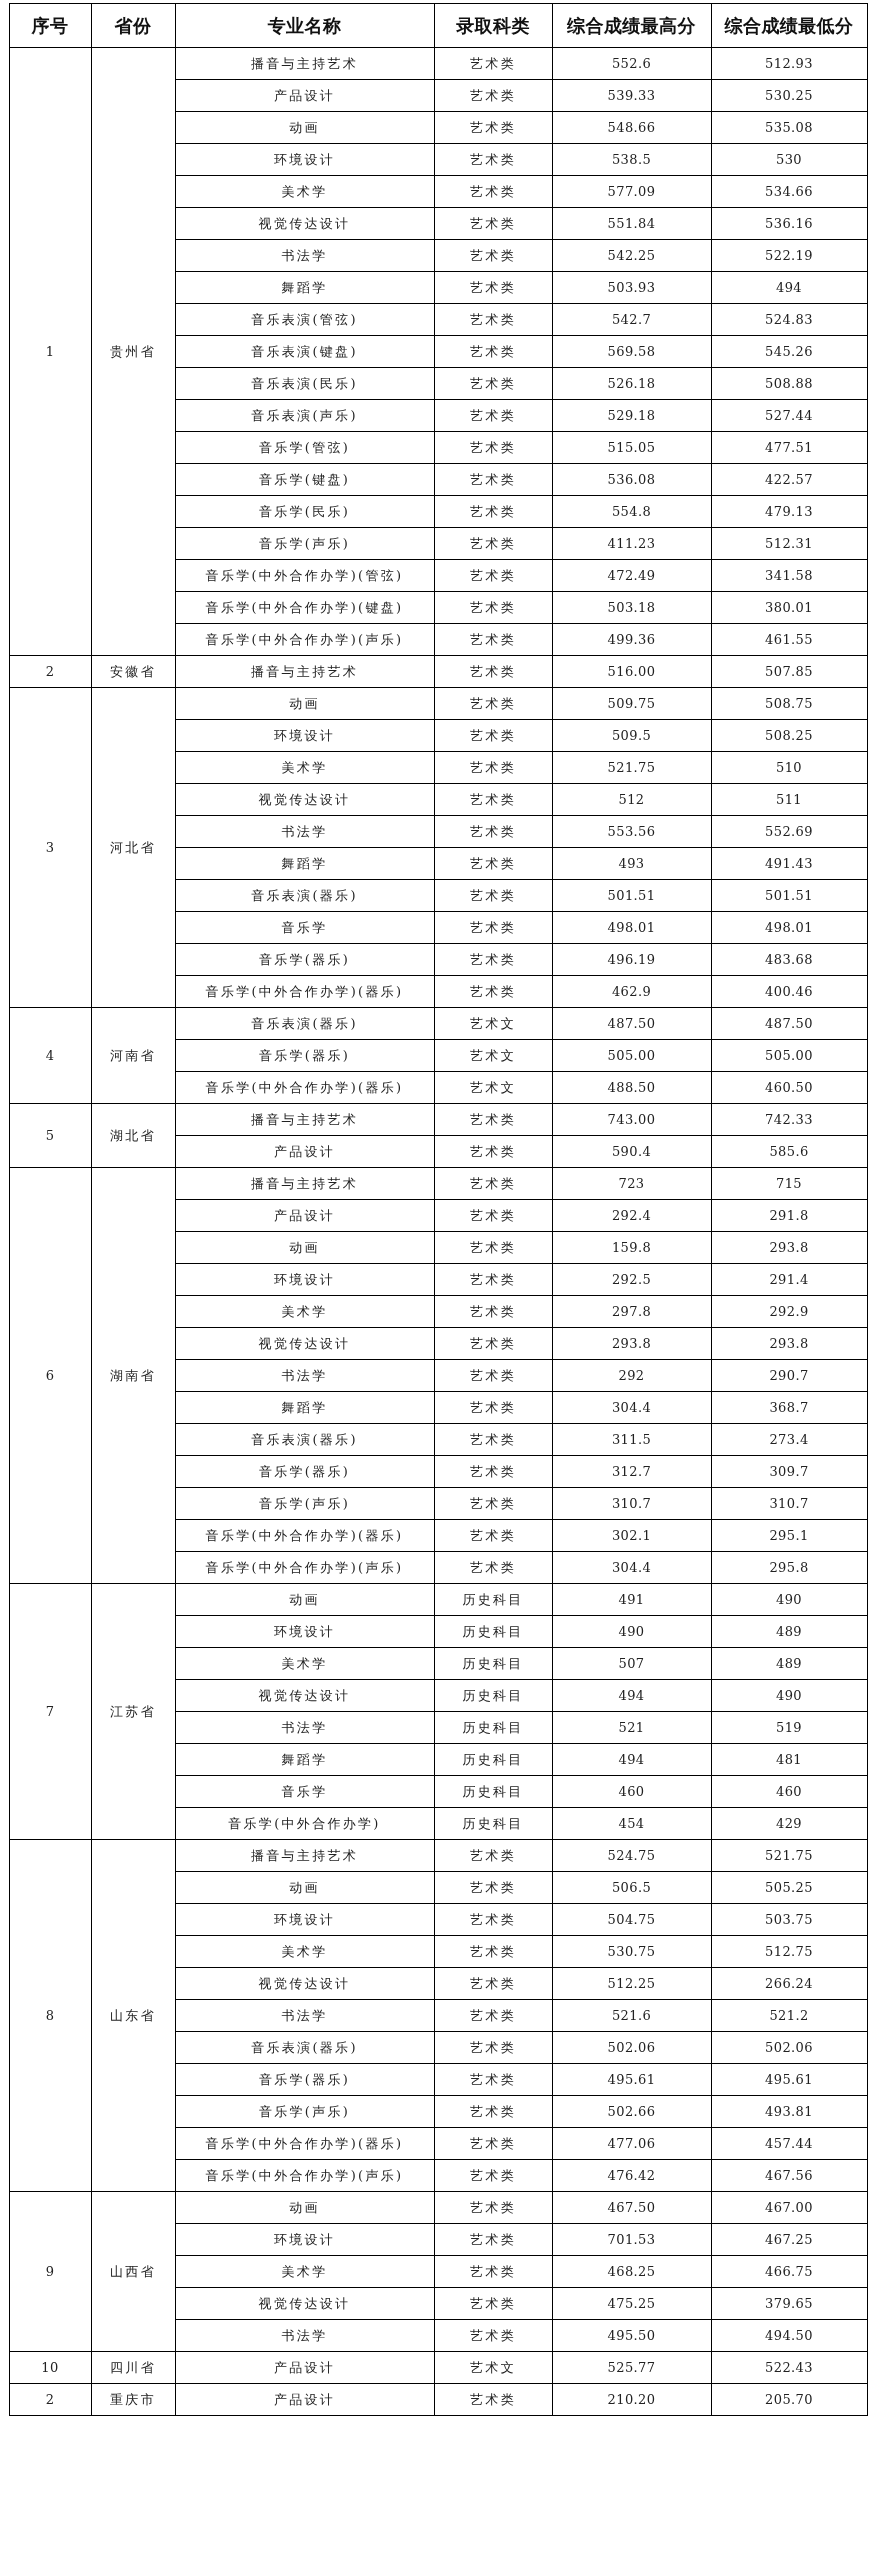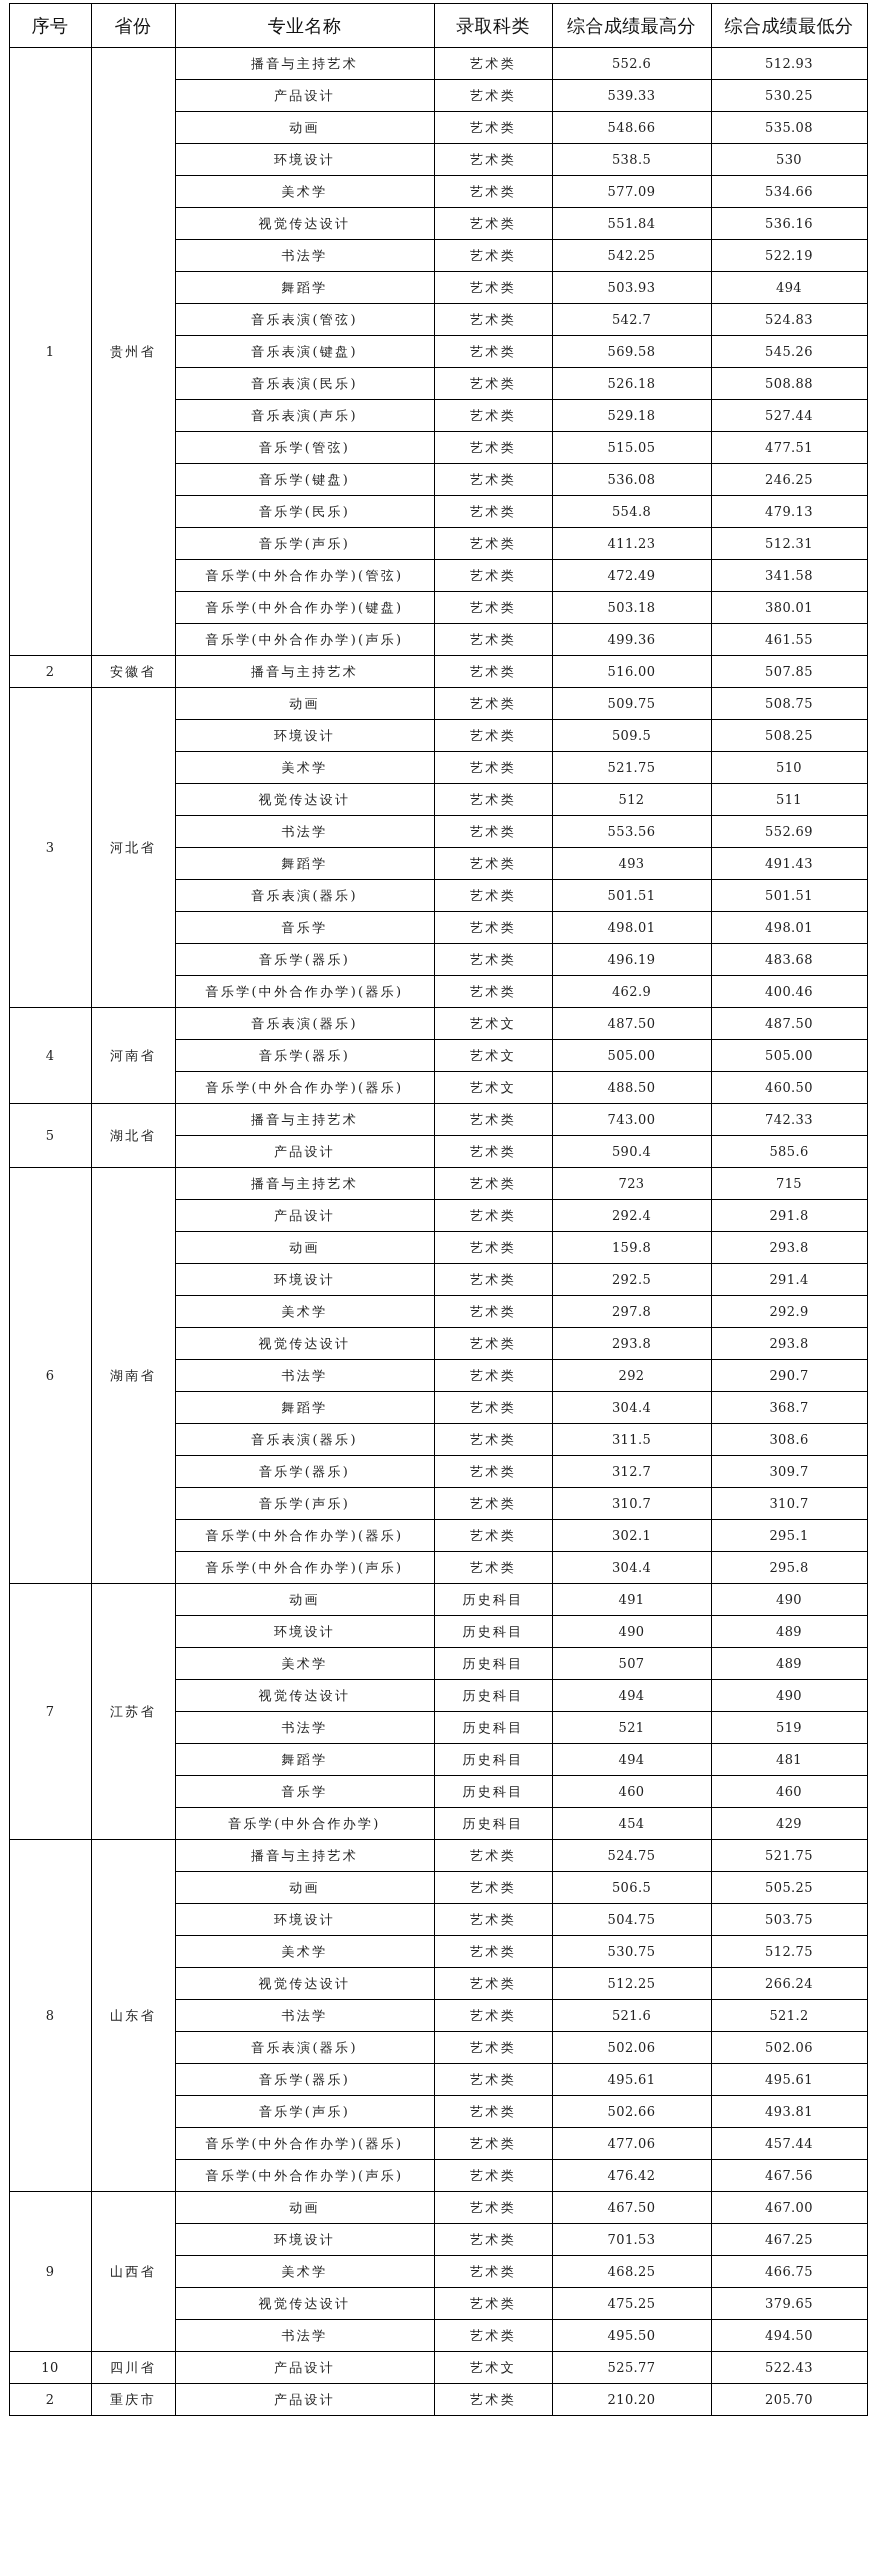--- a/index.html
+++ b/index.html
@@ -34,21 +34,21 @@
       text-align: center;
       vertical-align: middle;
       padding: 0;
       overflow: hidden;
       white-space: nowrap;
     }
     table.scores th {
       height: 43px;
       font-family: "DejaVu Sans", sans-serif;
       font-size: 18px;
-      font-weight: normal;
+      font-weight: bold;
       color: #111111;
       letter-spacing: 0.4px;
     }
     table.scores td {
       height: 31px;
       font-family: "DejaVu Serif", "Liberation Serif", serif;
       font-size: 13px;
       color: #222222;
     }
     table.scores td.zh {
@@ -160,21 +160,21 @@
         <tr>
           <td class="zh">音乐学(管弦)</td>
           <td class="zh">艺术类</td>
           <td class="num">515.05</td>
           <td class="num">477.51</td>
         </tr>
         <tr>
           <td class="zh">音乐学(键盘)</td>
           <td class="zh">艺术类</td>
           <td class="num">536.08</td>
-          <td class="num">246.25</td>
+          <td class="num">422.57</td>
         </tr>
         <tr>
           <td class="zh">音乐学(民乐)</td>
           <td class="zh">艺术类</td>
           <td class="num">554.8</td>
           <td class="num">479.13</td>
         </tr>
         <tr>
           <td class="zh">音乐学(声乐)</td>
           <td class="zh">艺术类</td>
@@ -350,21 +350,21 @@
         <tr>
           <td class="zh">舞蹈学</td>
           <td class="zh">艺术类</td>
           <td class="num">304.4</td>
           <td class="num">368.7</td>
         </tr>
         <tr>
           <td class="zh">音乐表演(器乐)</td>
           <td class="zh">艺术类</td>
           <td class="num">311.5</td>
-          <td class="num">308.6</td>
+          <td class="num">273.4</td>
         </tr>
         <tr>
           <td class="zh">音乐学(器乐)</td>
           <td class="zh">艺术类</td>
           <td class="num">312.7</td>
           <td class="num">309.7</td>
         </tr>
         <tr>
           <td class="zh">音乐学(声乐)</td>
           <td class="zh">艺术类</td>

